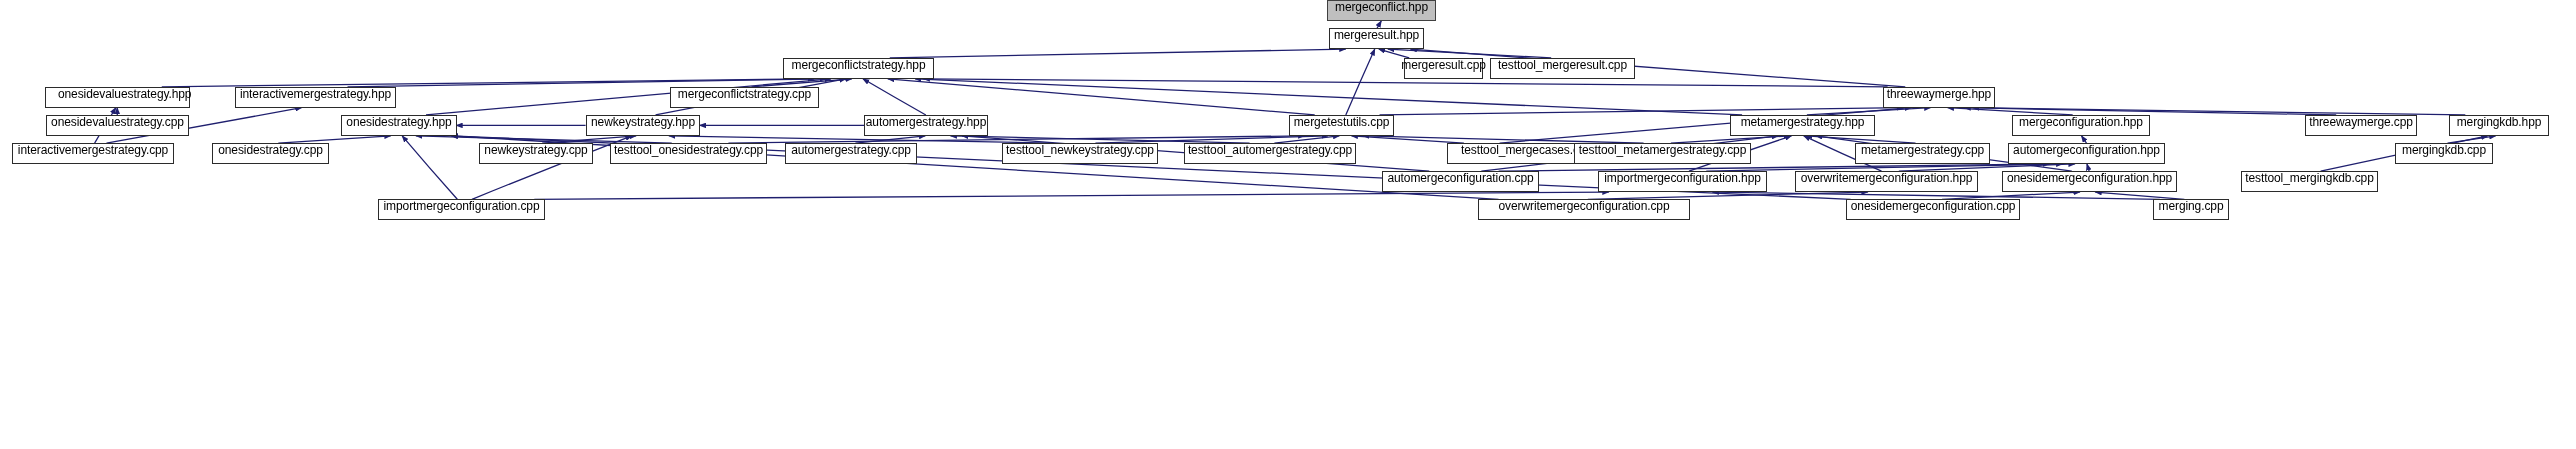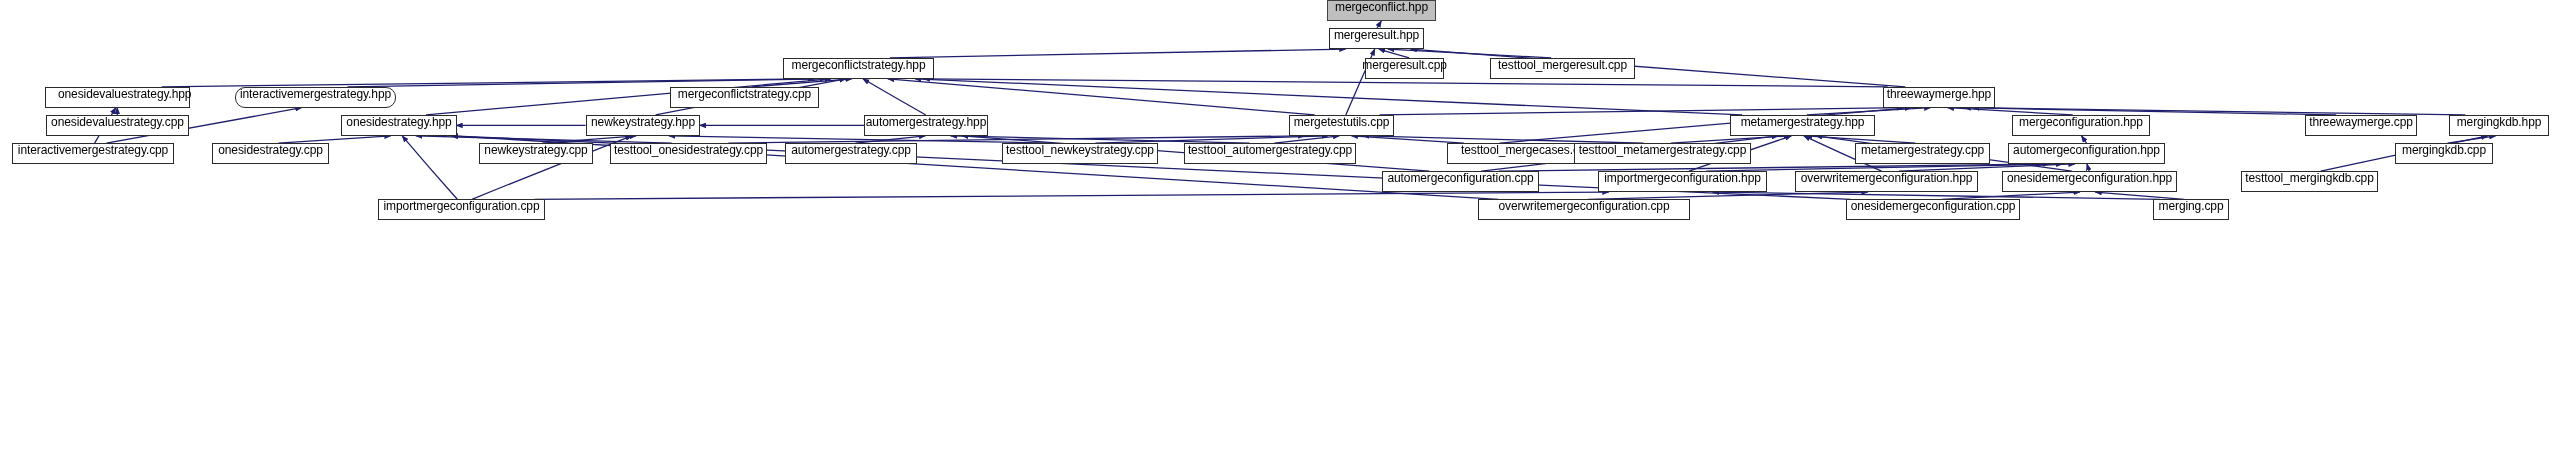--- a/index.html
+++ b/index.html
@@ -126,33 +126,33 @@
         <path d="M 2889.16 213 Q 2990.50784 191 3096.84 169" fill="none" stroke="#1f1f6e" stroke-width="1.6" marker-end="url(#arrowhead)"></path>
       </g>
   </svg>
   <div id="node-layer">
       <div class="node root" style="left: 1327px; top: 0px; width: 109px;">
         <span class="node-label">mergeconflict.hpp</span>
       </div>
       <div class="node" style="left: 1329px; top: 28px; width: 95px;">
         <span class="node-label">mergeresult.hpp</span>
       </div>
-      <div class="node" style="left: 1365px; top: 58px; width: 79px;">
+      <div class="node" style="left: 1404px; top: 58px; width: 79px;">
         <span class="node-label">mergeresult.cpp</span>
       </div>
       <div class="node" style="left: 1490px; top: 58px; width: 145px;">
         <span class="node-label">testtool_mergeresult.cpp</span>
       </div>
       <div class="node" style="left: 783px; top: 58px; width: 151px;">
         <span class="node-label">mergeconflictstrategy.hpp</span>
       </div>
       <div class="node" style="left: 45px; top: 87px; width: 145px; padding-left: 20px;">
         <span class="node-label">onesidevaluestrategy.hpp</span>
       </div>
-      <div class="node" style="left: 235px; top: 87px; width: 161px; border-radius: 10px;">
+      <div class="node" style="left: 235px; top: 87px; width: 161px;">
         <span class="node-label">interactivemergestrategy.hpp</span>
       </div>
       <div class="node" style="left: 670px; top: 87px; width: 149px;">
         <span class="node-label">mergeconflictstrategy.cpp</span>
       </div>
       <div class="node" style="left: 1883px; top: 87px; width: 112px;">
         <span class="node-label">threewaymerge.hpp</span>
       </div>
       <div class="node" style="left: 46px; top: 115px; width: 143px;">
         <span class="node-label">onesidevaluestrategy.cpp</span>

